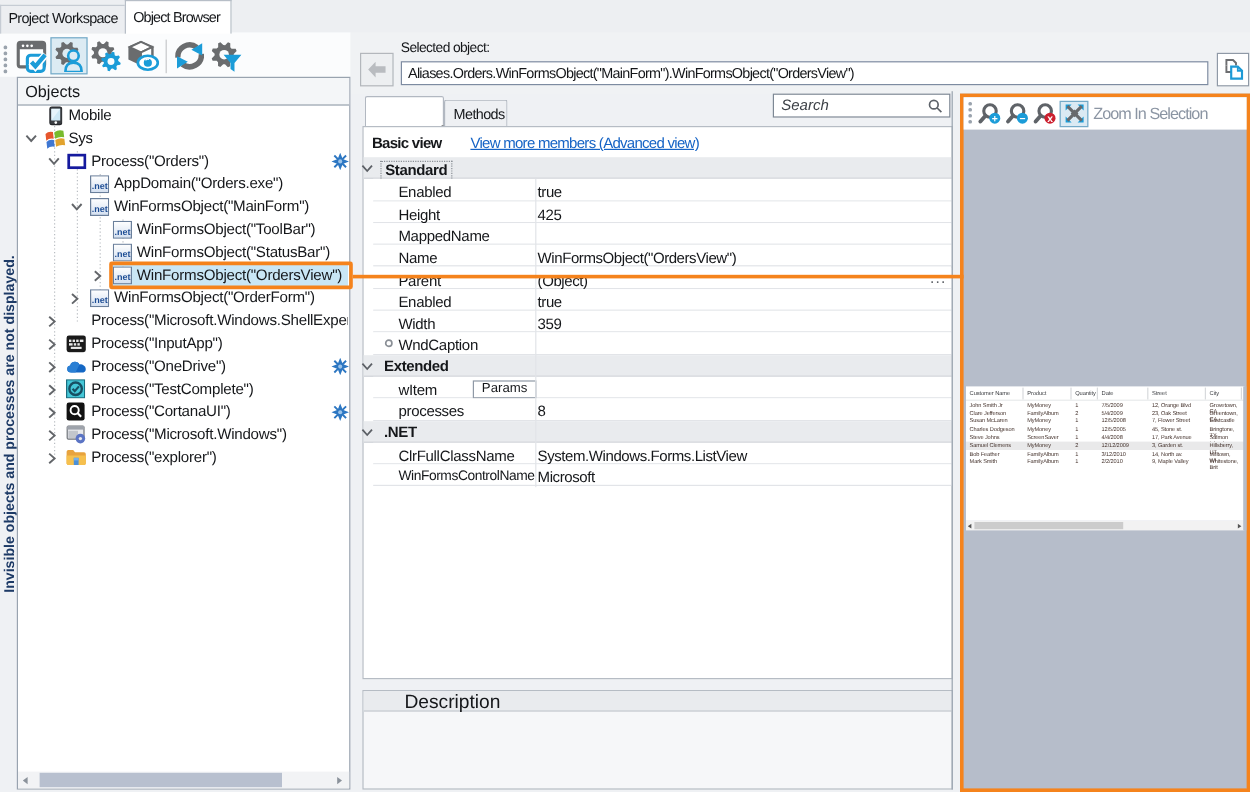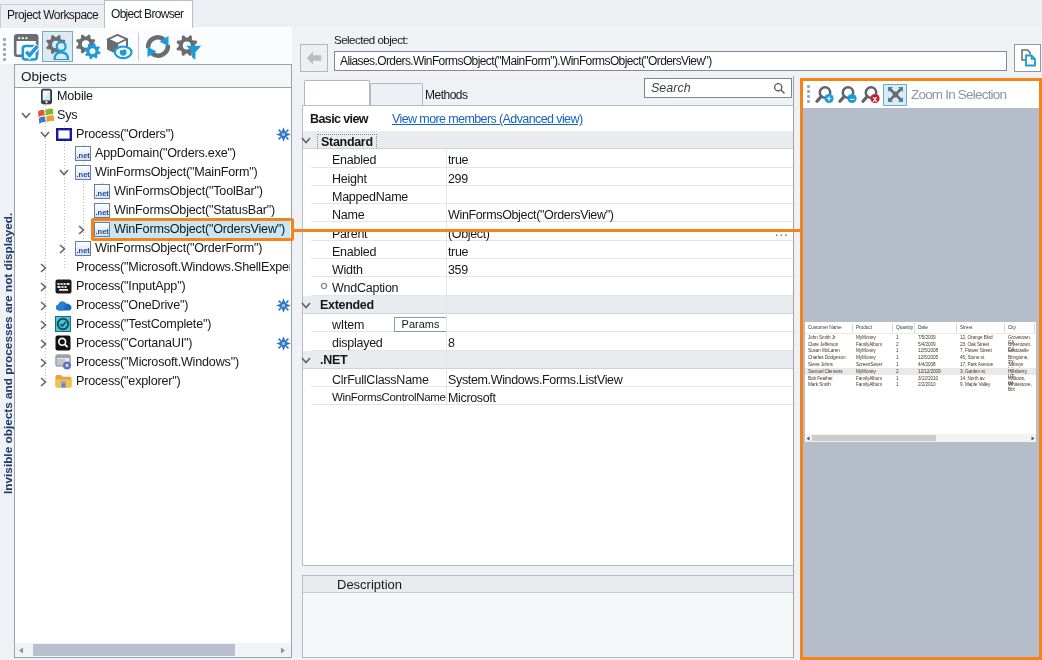--- a/index.html
+++ b/index.html
@@ -310,41 +310,41 @@
 <div class="abs" style="left:1014px;top:44px;width:27px;height:28px;background:#ffffff;border:1px solid #8f99a6;box-sizing:border-box;"></div>
 <svg class="abs" style="left:1019px;top:49px" width="18" height="18" viewBox="0 0 18 18">
 <path d="M3 5.5 L3 1 L8.5 1 L11 3.5 L11 5.5" fill="none" stroke="#6d6e71" stroke-width="1.6"></path>
 <path d="M3 5.5 L3 11 L7 11" fill="none" stroke="#6d6e71" stroke-width="1.6"></path>
 <path d="M7 16.5 L7 6.5 L12.5 6.5 L16 10 L16 16.5 Z" fill="#ffffff" stroke="#1d9ad6" stroke-width="1.8"></path>
 <path d="M12.5 6.5 L12.5 10 L16 10" fill="none" stroke="#1d9ad6" stroke-width="1.5"></path>
 </svg>
 <div class="abs" style="left:304px;top:80px;width:66px;height:26px;background:#ffffff;border:1px solid #b2b8c1;border-bottom:none;box-sizing:border-box;border-radius:2px 2px 0 0;"></div>
 <div class="abs" style="left:314px;top:102px;width:60px;height:16px;font-size:17px;letter-spacing:-0.4px;color:#737373;">Properties</div>
 <div class="abs" style="left:370px;top:83px;width:53px;height:23px;background:#eef0f3;border:1px solid #b2b8c1;border-bottom:none;box-sizing:border-box;border-radius:2px 2px 0 0;"></div>
-<div class="abs" style="left:378px;top:88px;width:50px;height:15px;font-size:12px;letter-spacing:-0.5px;color:#15171a;margin-left:47px;">Methods</div>
+<div class="abs" style="left:378px;top:88px;width:50px;height:15px;font-size:12px;letter-spacing:-0.5px;color:#15171a;">Methods</div>
 <div class="abs" style="left:644px;top:78px;width:148px;height:20px;background:#ffffff;border:1px solid #7d8894;box-sizing:border-box;"></div>
 <div class="abs" style="left:651px;top:81px;width:90px;height:14px;font-size:12.5px;font-style:italic;color:#3c4046;">Search</div>
 <svg class="abs" style="left:773px;top:82px" width="13" height="13" viewBox="0 0 13 13">
     <circle cx="5.2" cy="5.2" r="3.6" fill="none" stroke="#5d6269" stroke-width="1.4"></circle>
     <line x1="8" y1="8" x2="11.5" y2="11.5" stroke="#5d6269" stroke-width="1.4"></line>
   </svg>
 <div class="abs" style="left:302px;top:105px;width:492px;height:461px;background:#ffffff;border:1px solid #b6bcc4;box-sizing:border-box;"></div>
 <div class="abs" style="left:310px;top:112px;width:90px;height:16px;font-size:12.5px;letter-spacing:-0.6px;font-weight:bold;color:#15171a;">Basic view</div>
 <div class="abs" style="left:392px;top:112px;width:260px;height:16px;font-size:12.5px;letter-spacing:-0.6px;color:#1563c5;text-decoration:underline;">View more members (Advanced view)</div>
 <div class="abs" style="left:303px;top:131px;width:490px;height:18.30000000000001px;background:#e9ebee;border-bottom:1px solid #cfd3d8;box-sizing:border-box;"></div>
 <svg class="abs" style="left:301px;top:137px" width="10" height="7" viewBox="0 0 10 7">
     <path d="M1 1 L5 5.5 L9 1" fill="none" stroke="#5c6066" stroke-width="1.5"></path>
   </svg>
 <div class="abs" style="left:317px;top:133.5px;height:15px;font-size:12.5px;letter-spacing:-0.3px;font-weight:bold;color:#15171a;border:1px dotted #8a8f96;padding:0 3px;">Standard</div>
 <div class="abs" style="left:311px;top:149.3px;width:482px;height:18.299999999999983px;background:#ffffff;border-bottom:1px solid #e2e4e8;box-sizing:border-box;"></div>
 <div class="abs" style="left:332px;top:153.3px;height:15px;font-size:12.5px;letter-spacing:-0.25px;color:#15171a;">Enabled</div>
 <div class="abs" style="left:448px;top:153.3px;height:15px;font-size:12.5px;letter-spacing:-0.35px;color:#15171a;">true</div>
 <div class="abs" style="left:311px;top:167.6px;width:482px;height:18.30000000000001px;background:#ffffff;border-bottom:1px solid #e2e4e8;box-sizing:border-box;"></div>
 <div class="abs" style="left:332px;top:171.6px;height:15px;font-size:12.5px;letter-spacing:-0.25px;color:#15171a;">Height</div>
-<div class="abs" style="left:448px;top:171.6px;height:15px;font-size:12.5px;letter-spacing:-0.35px;color:#15171a;">299</div>
+<div class="abs" style="left:448px;top:171.6px;height:15px;font-size:12.5px;letter-spacing:-0.35px;color:#15171a;">425</div>
 <div class="abs" style="left:311px;top:185.9px;width:482px;height:18.299999999999983px;background:#ffffff;border-bottom:1px solid #e2e4e8;box-sizing:border-box;"></div>
 <div class="abs" style="left:332px;top:189.9px;height:15px;font-size:12.5px;letter-spacing:-0.25px;color:#15171a;">MappedName</div>
 <div class="abs" style="left:311px;top:204.2px;width:482px;height:18.30000000000001px;background:#ffffff;border-bottom:1px solid #e2e4e8;box-sizing:border-box;"></div>
 <div class="abs" style="left:332px;top:208.2px;height:15px;font-size:12.5px;letter-spacing:-0.25px;color:#15171a;">Name</div>
 <div class="abs" style="left:448px;top:208.2px;height:15px;font-size:12.5px;letter-spacing:-0.35px;color:#15171a;">WinFormsObject("OrdersView")</div>
 <div class="abs" style="left:311px;top:222.5px;width:482px;height:18.30000000000001px;background:#ffffff;border-bottom:1px solid #e2e4e8;box-sizing:border-box;"></div>
 <div class="abs" style="left:332px;top:226.5px;height:15px;font-size:12.5px;letter-spacing:-0.25px;color:#15171a;">Parent</div>
 <div class="abs" style="left:448px;top:226.5px;height:15px;font-size:12.5px;letter-spacing:-0.35px;color:#15171a;">(Object)</div>
 <div class="abs" style="left:775px;top:224px;font-size:13px;letter-spacing:1px;color:#5c6066;">...</div>
 <div class="abs" style="left:311px;top:240.8px;width:482px;height:18.30000000000001px;background:#ffffff;border-bottom:1px solid #e2e4e8;box-sizing:border-box;"></div>
@@ -360,37 +360,37 @@
   </svg>
 <div class="abs" style="left:303px;top:295.7px;width:490px;height:18.30000000000001px;background:#e9ebee;border-bottom:1px solid #cfd3d8;box-sizing:border-box;"></div>
 <svg class="abs" style="left:301px;top:301.7px" width="10" height="7" viewBox="0 0 10 7">
     <path d="M1 1 L5 5.5 L9 1" fill="none" stroke="#5c6066" stroke-width="1.5"></path>
   </svg>
 <div class="abs" style="left:317px;top:298.2px;height:15px;font-size:12.5px;letter-spacing:-0.3px;font-weight:bold;color:#15171a;padding:0 3px;">Extended</div>
 <div class="abs" style="left:311px;top:314px;width:482px;height:18.30000000000001px;background:#ffffff;border-bottom:1px solid #e2e4e8;box-sizing:border-box;"></div>
 <div class="abs" style="left:332px;top:318.0px;height:15px;font-size:12.5px;letter-spacing:-0.25px;color:#15171a;">wItem</div>
 <div class="abs" style="left:394px;top:317px;width:51px;height:13px;background:#ffffff;border:1px solid #8f99a6;font-size:11px;color:#15171a;text-align:center;line-height:13px;">Params</div>
 <div class="abs" style="left:311px;top:332.3px;width:482px;height:18.30000000000001px;background:#ffffff;border-bottom:1px solid #e2e4e8;box-sizing:border-box;"></div>
-<div class="abs" style="left:332px;top:336.3px;height:15px;font-size:12.5px;letter-spacing:-0.25px;color:#15171a;">displayed</div>
+<div class="abs" style="left:332px;top:336.3px;height:15px;font-size:12.5px;letter-spacing:-0.25px;color:#15171a;">processes</div>
 <div class="abs" style="left:448px;top:336.3px;height:15px;font-size:12.5px;letter-spacing:-0.35px;color:#15171a;">8</div>
 <div class="abs" style="left:303px;top:350.6px;width:490px;height:18.299999999999955px;background:#e9ebee;border-bottom:1px solid #cfd3d8;box-sizing:border-box;"></div>
 <svg class="abs" style="left:301px;top:356.6px" width="10" height="7" viewBox="0 0 10 7">
     <path d="M1 1 L5 5.5 L9 1" fill="none" stroke="#5c6066" stroke-width="1.5"></path>
   </svg>
 <div class="abs" style="left:317px;top:353.1px;height:15px;font-size:12.5px;letter-spacing:-0.3px;font-weight:bold;color:#15171a;padding:0 3px;">.NET</div>
 <div class="abs" style="left:311px;top:368.9px;width:482px;height:18.30000000000001px;background:#ffffff;border-bottom:1px solid #e2e4e8;box-sizing:border-box;"></div>
 <div class="abs" style="left:332px;top:372.9px;height:15px;font-size:12.5px;letter-spacing:-0.25px;color:#15171a;">ClrFullClassName</div>
 <div class="abs" style="left:448px;top:372.9px;height:15px;font-size:12.5px;letter-spacing:-0.35px;color:#15171a;">System.Windows.Forms.ListView</div>
 <div class="abs" style="left:311px;top:387.2px;width:482px;height:18.30000000000001px;background:#ffffff;border-bottom:1px solid #e2e4e8;box-sizing:border-box;"></div>
 <div class="abs" style="left:332px;top:391.2px;height:15px;font-size:11.5px;letter-spacing:-0.35px;color:#15171a;">WinFormsControlName</div>
 <div class="abs" style="left:448px;top:391.2px;height:15px;font-size:12.5px;letter-spacing:-0.35px;color:#15171a;">Microsoft</div>
 <div class="abs" style="left:446px;top:149px;width:1px;height:257px;background:#e2e4e8;"></div>
 <div class="abs" style="left:302px;top:575px;width:492px;height:83px;background:#f6f7f9;border:1px solid #b6bcc4;box-sizing:border-box;"></div>
 <div class="abs" style="left:303px;top:576px;width:490px;height:17px;background:#e9ebee;border-bottom:1px solid #c6cbd1;box-sizing:border-box;"></div>
-<div class="abs" style="left:337px;top:577px;width:120px;height:15px;font-size:13px;color:#15171a;">Description</div>
+<div class="abs" style="left:337px;top:577px;width:120px;height:15px;font-size:16px;color:#15171a;">Description</div>
 <div class="abs" style="left:793px;top:76px;width:1px;height:582px;background:#9aa3ae;"></div>
 <div class="abs" style="left:800px;top:78px;width:242px;height:582px;border:3px solid #f5831c;box-sizing:border-box;background:#b6bdca;"></div>
 <div class="abs" style="left:803px;top:81px;width:236px;height:27px;background:#ffffff;"></div>
 <div class="abs" style="left:807px;top:85px;width:2.5px;height:2.5px;background:#9aa3ad;border-radius:50%;"></div>
 <div class="abs" style="left:807px;top:90px;width:2.5px;height:2.5px;background:#9aa3ad;border-radius:50%;"></div>
 <div class="abs" style="left:807px;top:95px;width:2.5px;height:2.5px;background:#9aa3ad;border-radius:50%;"></div>
 <div class="abs" style="left:807px;top:100px;width:2.5px;height:2.5px;background:#9aa3ad;border-radius:50%;"></div>
 <svg class="abs" style="left:815px;top:85px" width="19" height="19" viewBox="0 0 19 19">
 <circle cx="10" cy="7.5" r="5.2" fill="none" stroke="#5f6368" stroke-width="2.6"></circle>
 <path d="M6.2 11.5 L2 16.3" fill="none" stroke="#5f6368" stroke-width="3.2" stroke-linecap="round"></path>

